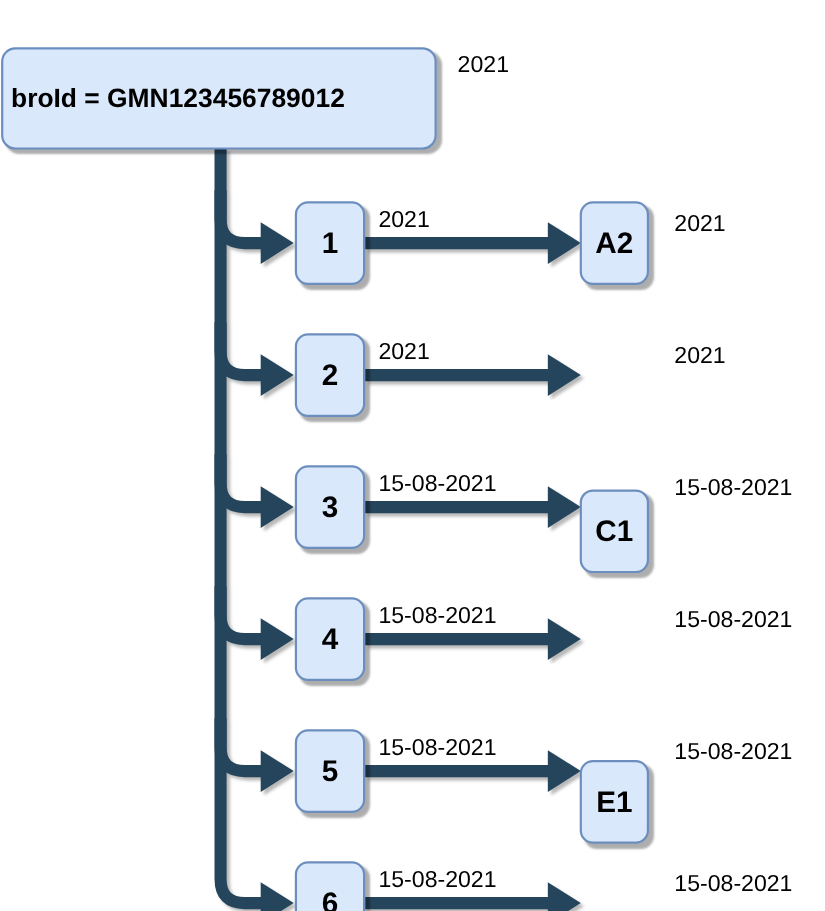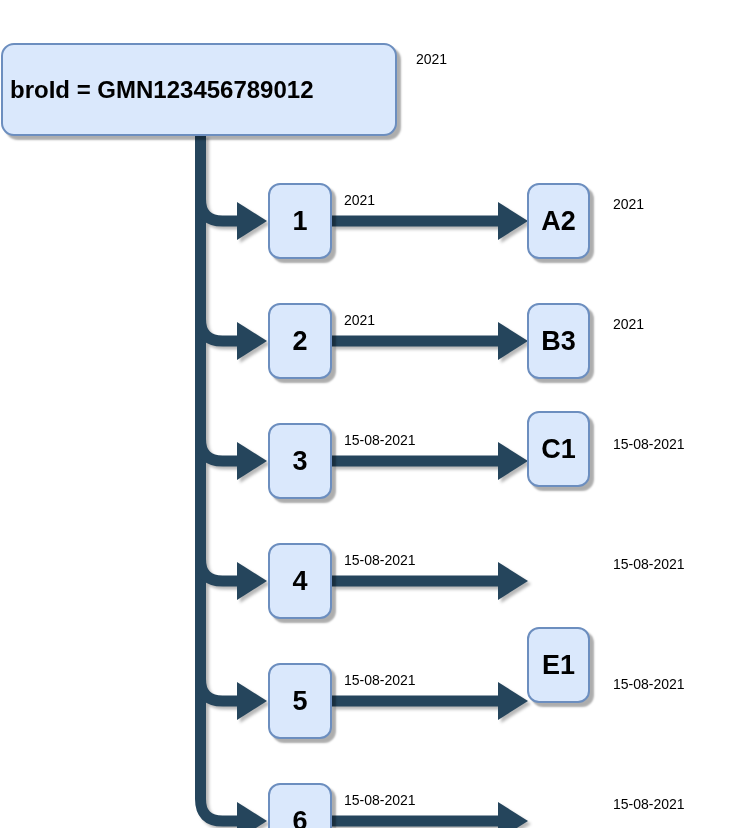--- a/index.html
+++ b/index.html
@@ -32,21 +32,21 @@
     flex-direction:column;align-items:flex-start;justify-content:center;
     padding-left:7px;
     font-size:24px;line-height:33px;
     border-radius:13px;
   }
   .small-node{width:64px;height:76px;font-size:27px;}
   .src-node{left:268px;}
   .tgt-node{left:527px;width:63px;}
   .lbl{
     position:absolute;z-index:2;
-    font-size:14px;color:var(--text,#000);
+    font-size:21px;color:var(--text,#000);
     white-space:nowrap;line-height:24px;
   }
   .edge-lbl{left:344px;}
   .right-lbl{left:613px;}
   .root-year{left:416px;top:6px;}
 </style>
 </head>
 <body>
 
 <div id="canvas">
@@ -83,34 +83,33 @@
   </div>
   <div class="lbl root-year">2021</div>
 
   <div class="node small-node src-node" style="top:142px">1</div>
   <div class="lbl edge-lbl" style="top:147px">2021</div>
   <div class="node small-node tgt-node" style="top:142px">A2</div>
   <div class="lbl right-lbl" style="top:151px">2021</div>
 
   <div class="node small-node src-node" style="top:262px">2</div>
   <div class="lbl edge-lbl" style="top:267px">2021</div>
-  <div class="node small-node tgt-node" style="top:262px">B3</div>
   <div class="lbl right-lbl" style="top:271px">2021</div>
 
   <div class="node small-node src-node" style="top:382px">3</div>
   <div class="lbl edge-lbl" style="top:387px">15-08-2021</div>
-  <div class="node small-node tgt-node" style="top:370px">C1</div>
+  <div class="node small-node tgt-node" style="top:404px">C1</div>
   <div class="lbl right-lbl" style="top:391px">15-08-2021</div>
 
   <div class="node small-node src-node" style="top:502px">4</div>
   <div class="lbl edge-lbl" style="top:507px">15-08-2021</div>
   <div class="lbl right-lbl" style="top:511px">15-08-2021</div>
 
   <div class="node small-node src-node" style="top:622px">5</div>
   <div class="lbl edge-lbl" style="top:627px">15-08-2021</div>
-  <div class="node small-node tgt-node" style="top:586px">E1</div>
+  <div class="node small-node tgt-node" style="top:650px">E1</div>
   <div class="lbl right-lbl" style="top:631px">15-08-2021</div>
 
   <div class="node small-node src-node" style="top:742px">6</div>
   <div class="lbl edge-lbl" style="top:747px">15-08-2021</div>
   <div class="lbl right-lbl" style="top:751px">15-08-2021</div>
 
 </div>
 
 </body></html>

